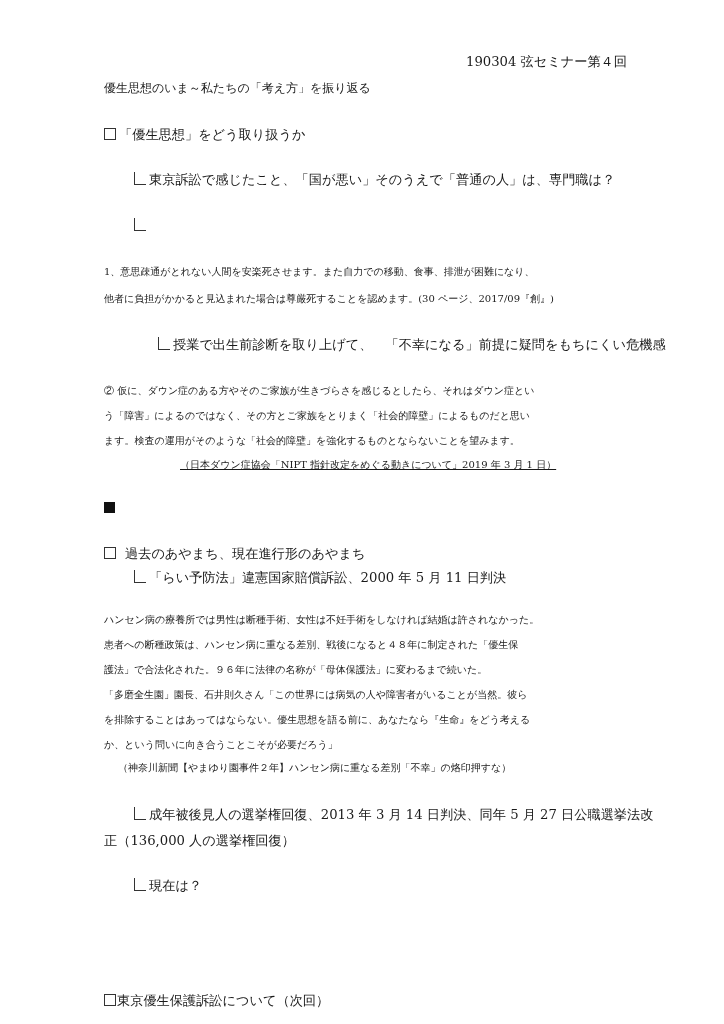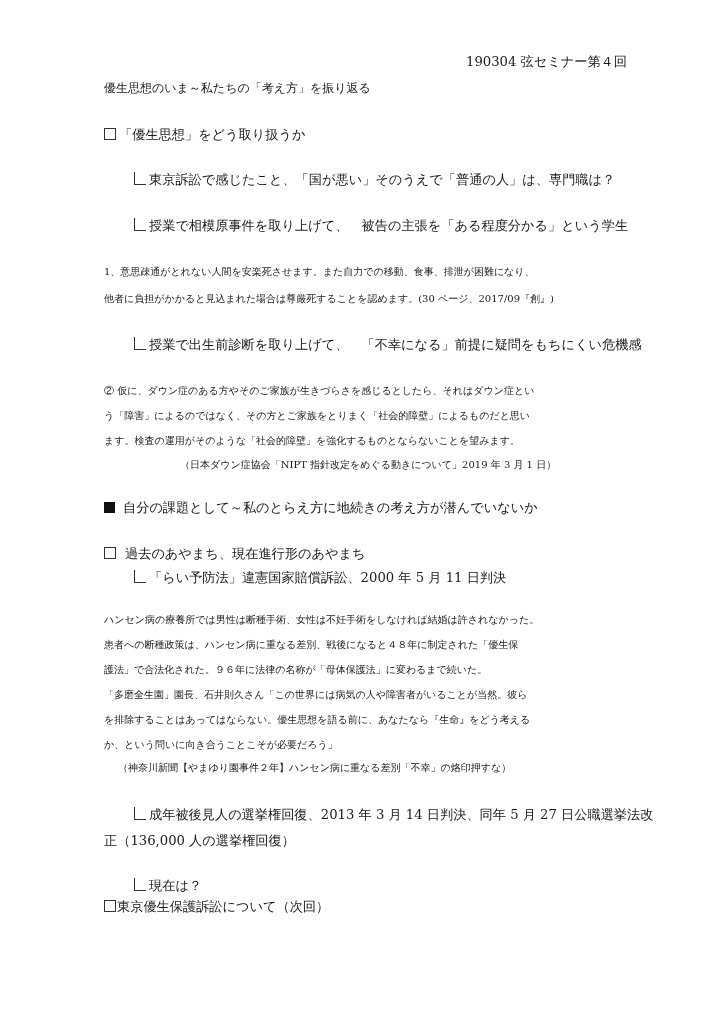--- a/index.html
+++ b/index.html
@@ -34,37 +34,37 @@
 
 <div class="line left" style="top:126px;">
   <span class="box-sq"></span><span>「優生思想」をどう取り扱うか</span>
 </div>
 
 <div class="line indent" style="top:171px;">
   <span class="ell"></span><span>東京訴訟で感じたこと、「国が悪い」そのうえで「普通の人」は、専門職は？</span>
 </div>
 
 <div class="line indent" style="top:217px;">
-  <span class="ell"></span><span>授業で相模原事件を取り上げて、　被告の主張を「ある程度分かる」という学生</span>
+  <span class="ell"></span>
 </div>
 
 <div class="line left small" style="top:263px;">1、意思疎通がとれない人間を安楽死させます。また自力での移動、食事、排泄が困難になり、</div>
 <div class="line left small" style="top:290px;">他者に負担がかかると見込まれた場合は尊厳死することを認めます。(30 ページ、2017/09『創』)</div>
 
-<div class="line indent" style="top:336px;">
+<div class="line indent" style="top:336px;margin-left:24px;">
   <span class="ell"></span><span>授業で出生前診断を取り上げて、　「不幸になる」前提に疑問をもちにくい危機感</span>
 </div>
 
 <div class="line left small" style="top:382px;">② 仮に、ダウン症のある方やそのご家族が生きづらさを感じるとしたら、それはダウン症とい</div>
 <div class="line left small" style="top:407px;">う「障害」によるのではなく、その方とご家族をとりまく「社会的障壁」によるものだと思い</div>
 <div class="line left small" style="top:432px;">ます。検査の運用がそのような「社会的障壁」を強化するものとならないことを望みます。</div>
-<div class="line small" style="left:180px; top:456px;">（日本ダウン症協会「NIPT 指針改定をめぐる動きについて」2019 年 3 月 1 日）</div>
+<div class="line small" style="left:180px; top:456px;text-decoration:underline;">（日本ダウン症協会「NIPT 指針改定をめぐる動きについて」2019 年 3 月 1 日）</div>
 
 <div class="line left" style="top:499px;">
-  <span class="box-filled"></span><span>自分の課題として～私のとらえ方に地続きの考え方が潜んでいないか</span>
+  <span class="box-filled"></span>
 </div>
 
 <div class="line left" style="top:545px;">
   <span class="box-sq" style="margin-right:9px;"></span><span>過去のあやまち、現在進行形のあやまち</span>
 </div>
 
 <div class="line indent" style="top:569px;">
   <span class="ell"></span><span>「らい予防法」違憲国家賠償訴訟、2000 年 5 月 11 日判決</span>
 </div>
 
@@ -78,15 +78,15 @@
 
 <div class="line indent" style="top:806px;">
   <span class="ell"></span><span>成年被後見人の選挙権回復、2013 年 3 月 14 日判決、同年 5 月 27 日公職選挙法改</span>
 </div>
 <div class="line left" style="top:832px;">正（136,000 人の選挙権回復）</div>
 
 <div class="line indent" style="top:877px;">
   <span class="ell"></span><span>現在は？</span>
 </div>
 
-<div class="line left" style="top:898px;">
+<div class="line left" style="top:992px;">
   <span class="box-sq" style="margin-right:1px;"></span><span>東京優生保護訴訟について（次回）</span>
 </div>
 
 </body></html>

